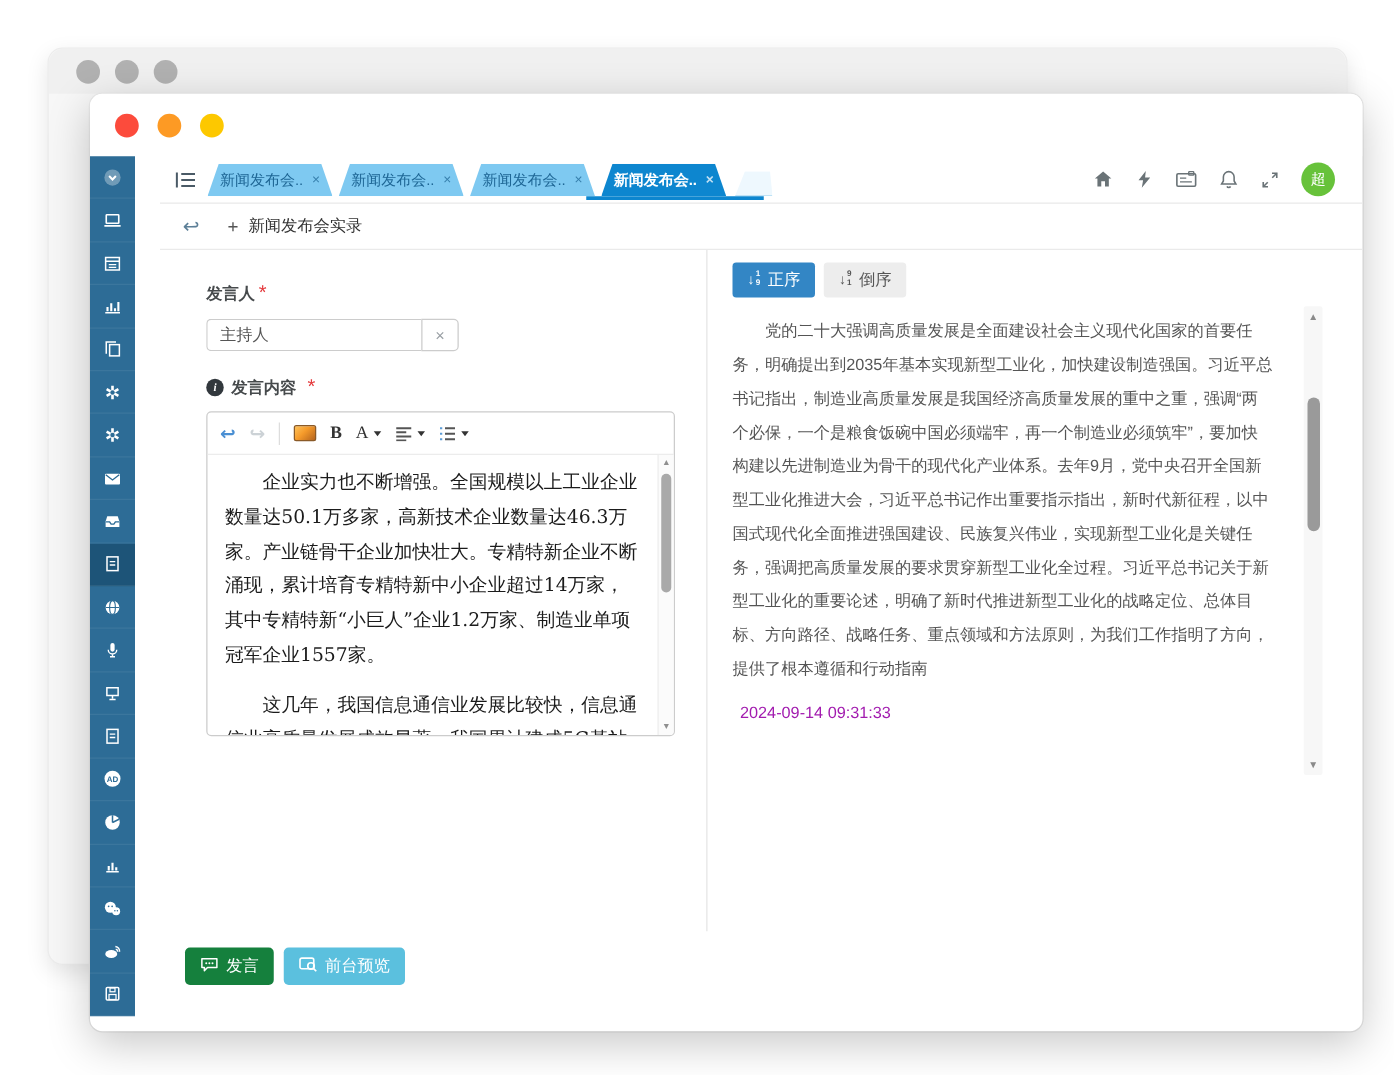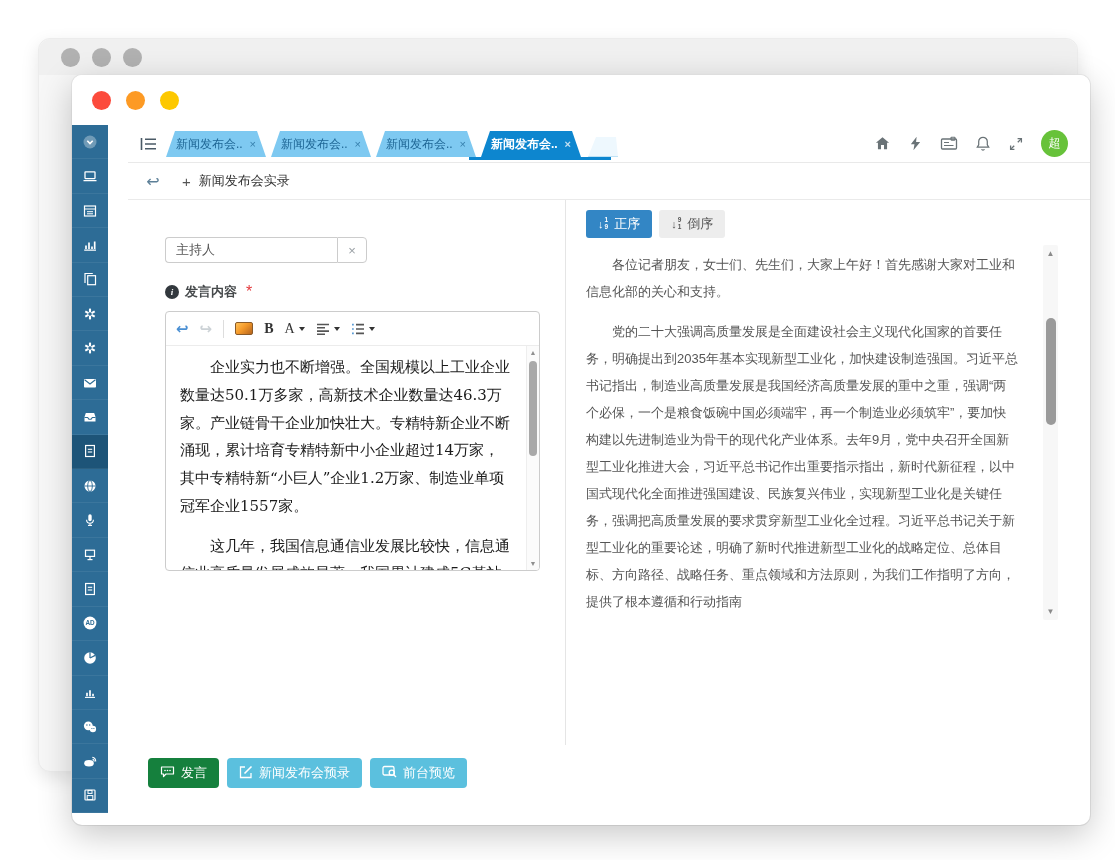--- a/index.html
+++ b/index.html
@@ -404,20 +404,23 @@
 
         <div class="crumbbar">
           <span class="back-arrow">↩</span>
           <span class="crumb-plus">+</span>
           <span class="crumb-title">新闻发布会实录</span>
         </div>
 
         <div class="content">
 
           <div class="left-col">
+            <div>
+              <span class="field-label">发言人</span><span class="req">*</span>
+            </div>
             <div class="input-group">
               <input type="text" value="主持人" style="">
               <span class="input-addon">×</span>
             </div>
 
             <div class="content-label-row">
               <span class="info-badge">i</span>
               <span class="field-label">发言内容</span>
                 <span class="req">*</span>
             </div>
@@ -484,21 +487,20 @@
                     <span class="nums">
                       <span>9</span>
                       <span>1</span>
                     </span>
                   </span>
                 <span>倒序</span>
               </button>
             </div>
 
             <div class="scroll-area">
-              <p>各位记者朋友，女士们、先生们，大家上午好！首先感谢大家对工业和信息化部的关心和支持。</p>
               <p>党的二十大强调高质量发展是全面建设社会主义现代化国家的首要任务，明确提出到2035年基本实现新型工业化，加快建设制造强国。习近平总书记指出，制造业高质量发展是我国经济高质量发展的重中之重，强调“两个必保，一个是粮食饭碗中国必须端牢，再一个制造业必须筑牢”，要加快构建以先进制造业为骨干的现代化产业体系。去年9月，党中央召开全国新型工业化推进大会，习近平总书记作出重要指示指出，新时代新征程，以中国式现代化全面推进强国建设、民族复兴伟业，实现新型工业化是关键任务，强调把高质量发展的要求贯穿新型工业化全过程。习近平总书记关于新型工业化的重要论述，明确了新时代推进新型工业化的战略定位、总体目标、方向路径、战略任务、重点领域和方法原则，为我们工作指明了方向，提供了根本遵循和行动指南</p>
               <div class="timestamp">2024-09-14 09:31:33</div>
 
             </div>
 
             <div class="panel-scrollbar">
               <span class="arr arr-up">▲</span>
               <span class="panel-thumb"></span>
               <span class="arr arr-dn">▼</span>
             </div>
@@ -509,27 +511,20 @@
           <button class="btn btn-primary">
             <span><svg width="15" height="13" viewBox="0 0 15 13">
                   <path d="M1.5 2 h12 v7 h-7.5 l-2.5 2.5 v-2.5 h-2 z" fill="none" stroke="#fff" stroke-width="1.2" stroke-linejoin="round"></path>
                   <circle cx="5" cy="5.5" r=".8" fill="#fff"></circle>
                   <circle cx="7.5" cy="5.5" r=".8" fill="#fff"></circle>
                   <circle cx="10" cy="5.5" r=".8" fill="#fff"></circle>
                 </svg></span>
             <span>发言</span>
           </button>
           <button class="btn btn-info">
-            <span><svg width="14" height="14" viewBox="0 0 14 14">
-                  <path d="M12 8 v4.5 H1.5 V2 H6" fill="none" stroke="#fff" stroke-width="1.3"></path>
-                  <line x1="5.5" y1="8.5" x2="12.5" y2="1.5" stroke="#fff" stroke-width="1.6"></line>
-                </svg></span>
-            <span>新闻发布会预录</span>
-          </button>
-          <button class="btn btn-info">
             <span><svg width="15" height="13" viewBox="0 0 15 13">
                   <rect x="1" y="1.5" width="11" height="8.5" rx="1.5" fill="none" stroke="#fff" stroke-width="1.3"></rect>
                   <circle cx="9.8" cy="7.8" r="2.6" fill="none" stroke="#fff" stroke-width="1.3"></circle>
                   <line x1="11.7" y1="9.7" x2="14" y2="12" stroke="#fff" stroke-width="1.4"></line>
                 </svg></span>
             <span>前台预览</span>
           </button>
         </div>
 
       </div>

